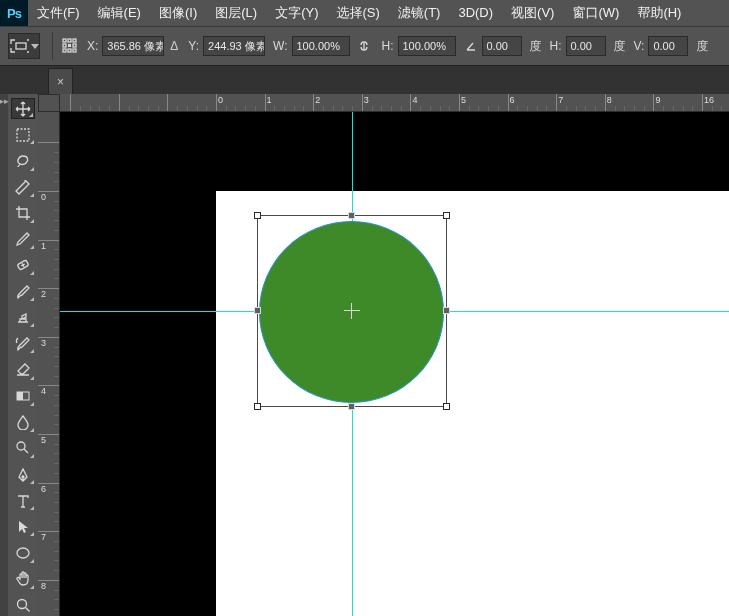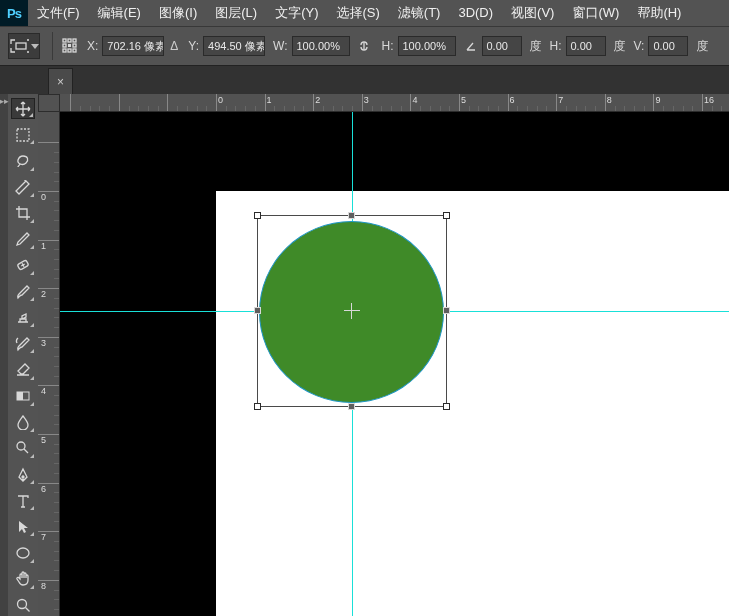--- a/index.html
+++ b/index.html
@@ -103,24 +103,24 @@
         <rect class="ico" x="12" y="2" width="3" height="3"></rect>
         <rect class="ico" x="2" y="7" width="3" height="3"></rect>
         <rect x="7" y="7" width="3" height="3" fill="#d8d8d8"></rect>
         <rect class="ico" x="12" y="7" width="3" height="3"></rect>
         <rect class="ico" x="2" y="12" width="3" height="3"></rect>
         <rect class="ico" x="7" y="12" width="3" height="3"></rect>
         <rect class="ico" x="12" y="12" width="3" height="3"></rect>
       </svg>
   </div>
   <span class="opt-label">X:</span>
-  <div class="opt-field w55">702.16 像素</div>
+  <div class="opt-field w55">365.86 像素</div>
   <span style="margin:0 2px;color:#ccc;">Δ</span>
   <span class="opt-label">Y:</span>
-  <div class="opt-field w55">494.50 像素</div>
+  <div class="opt-field w55">244.93 像素</div>
 
   <span class="opt-label">W:</span>
   <div class="opt-field w52">100.00%</div>
   <span style="margin:0 3px;">
     <svg width="14" height="14">
         <path class="ico" d="M4,6 a3,3 0 0,1 6,0 M4,8 a3,3 0 0,0 6,0 M7,4 v6"></path>
       </svg>
   </span>
   <span class="opt-label">H:</span>
   <div class="opt-field w52">100.00%</div>

